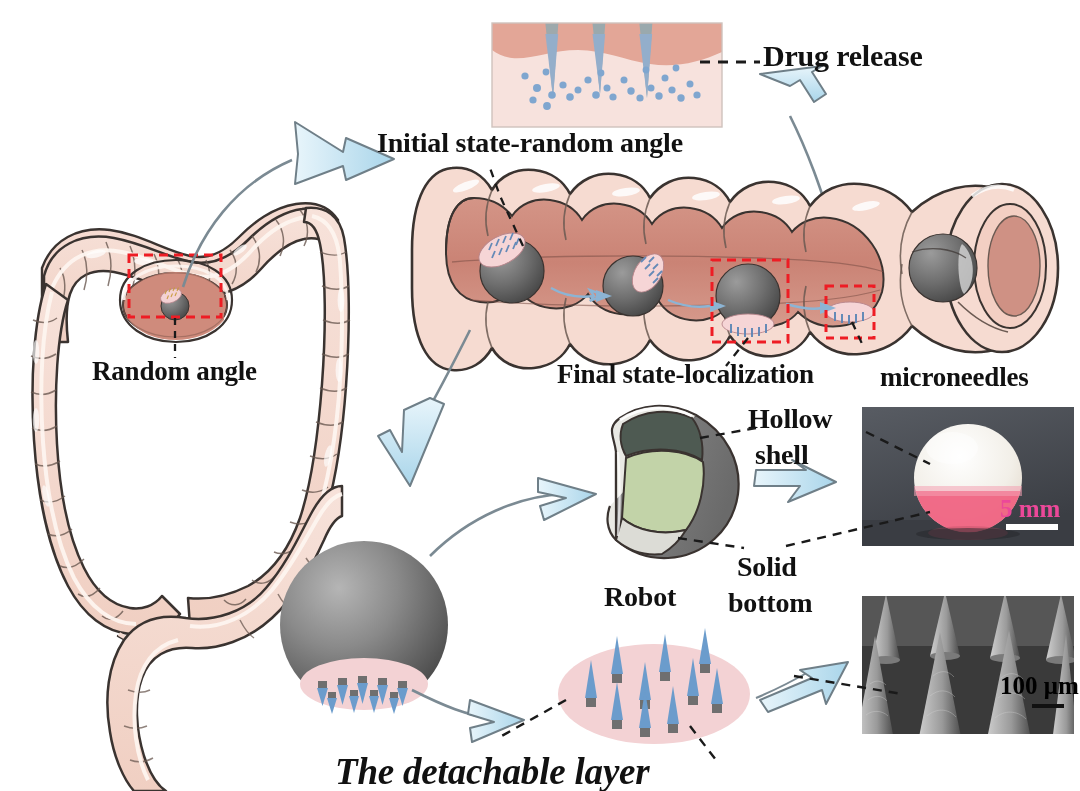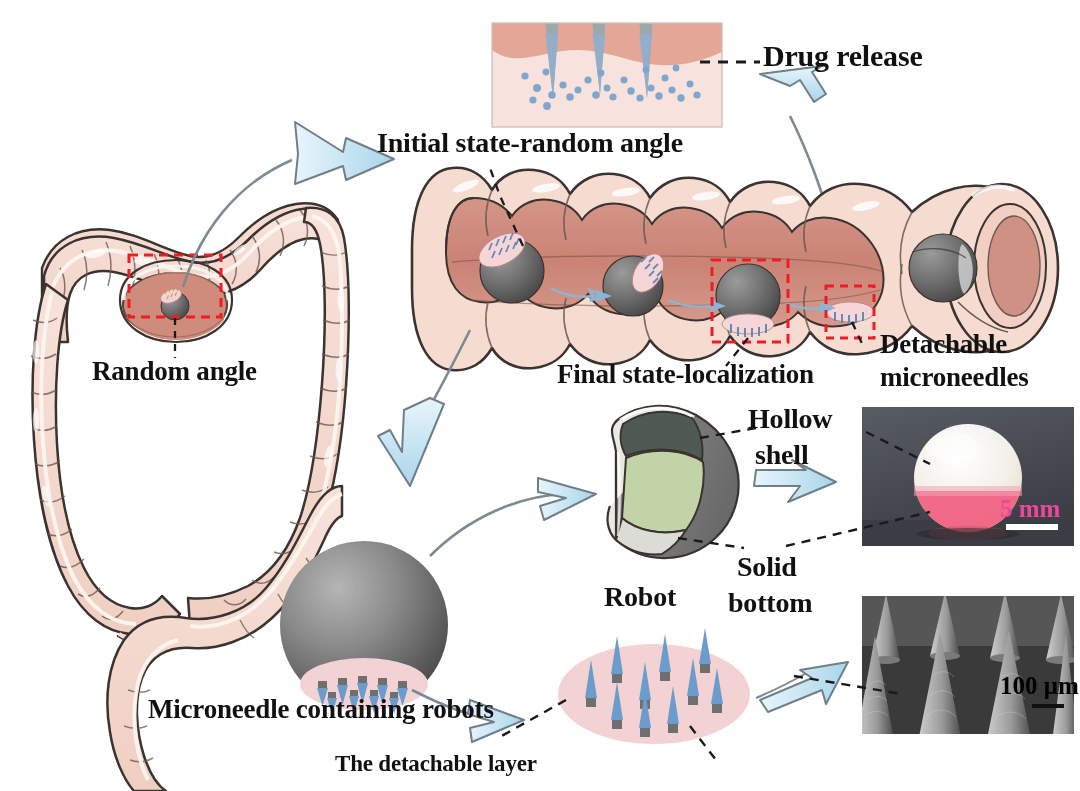--- a/index.html
+++ b/index.html
@@ -785,33 +785,31 @@
 </svg>
 
 <div class="lbl" style="left:763px;top:40px;font-size:30px;">Drug release</div>
 
 <div class="lbl" style="left:92px;top:357px;font-size:27px;">Random angle</div>
 
 <div class="lbl" style="left:377px;top:128px;font-size:28px;">Initial state-random angle</div>
 
 <div class="lbl" style="left:557px;top:360px;font-size:27px;">Final state-localization</div>
 
-<div class="lbl" style="left:880px;top:330px;font-size:27px;">Detachable</div>
 <div class="lbl" style="left:880px;top:363px;font-size:27px;">microneedles</div>
 
 <div class="lbl" style="left:748px;top:404px;font-size:28px;">Hollow</div>
 <div class="lbl" style="left:755px;top:440px;font-size:28px;text-align:center;">shell</div>
 
 <div class="lbl" style="left:737px;top:552px;font-size:28px;">Solid</div>
 <div class="lbl" style="left:728px;top:588px;font-size:28px;">bottom</div>
 
 <div class="lbl" style="left:604px;top:554px;font-size:28px;margin-top:28px;">Robot</div>
 
-<div class="lbl" style="left:148px;top:695px;font-size:27px;">Microneedle containing robots</div>
-
-<div class="lbl" style="left:335px;top:752px;font-size:23px;">The detachable layer</div>
+
+<div class="lbl" style="left:335px;top:752px;font-size:37px;font-style:italic;">The detachable layer</div>
 
 
 <div class="scaletxt" style="left:1000px;top:495px;font-size:25px;color:#ec4899;">5 mm</div>
 
 <div class="scaletxt" style="left:1000px;top:672px;font-size:25px;color:#000000;">100 μm</div>
 
 </div>
 
 </body></html>

